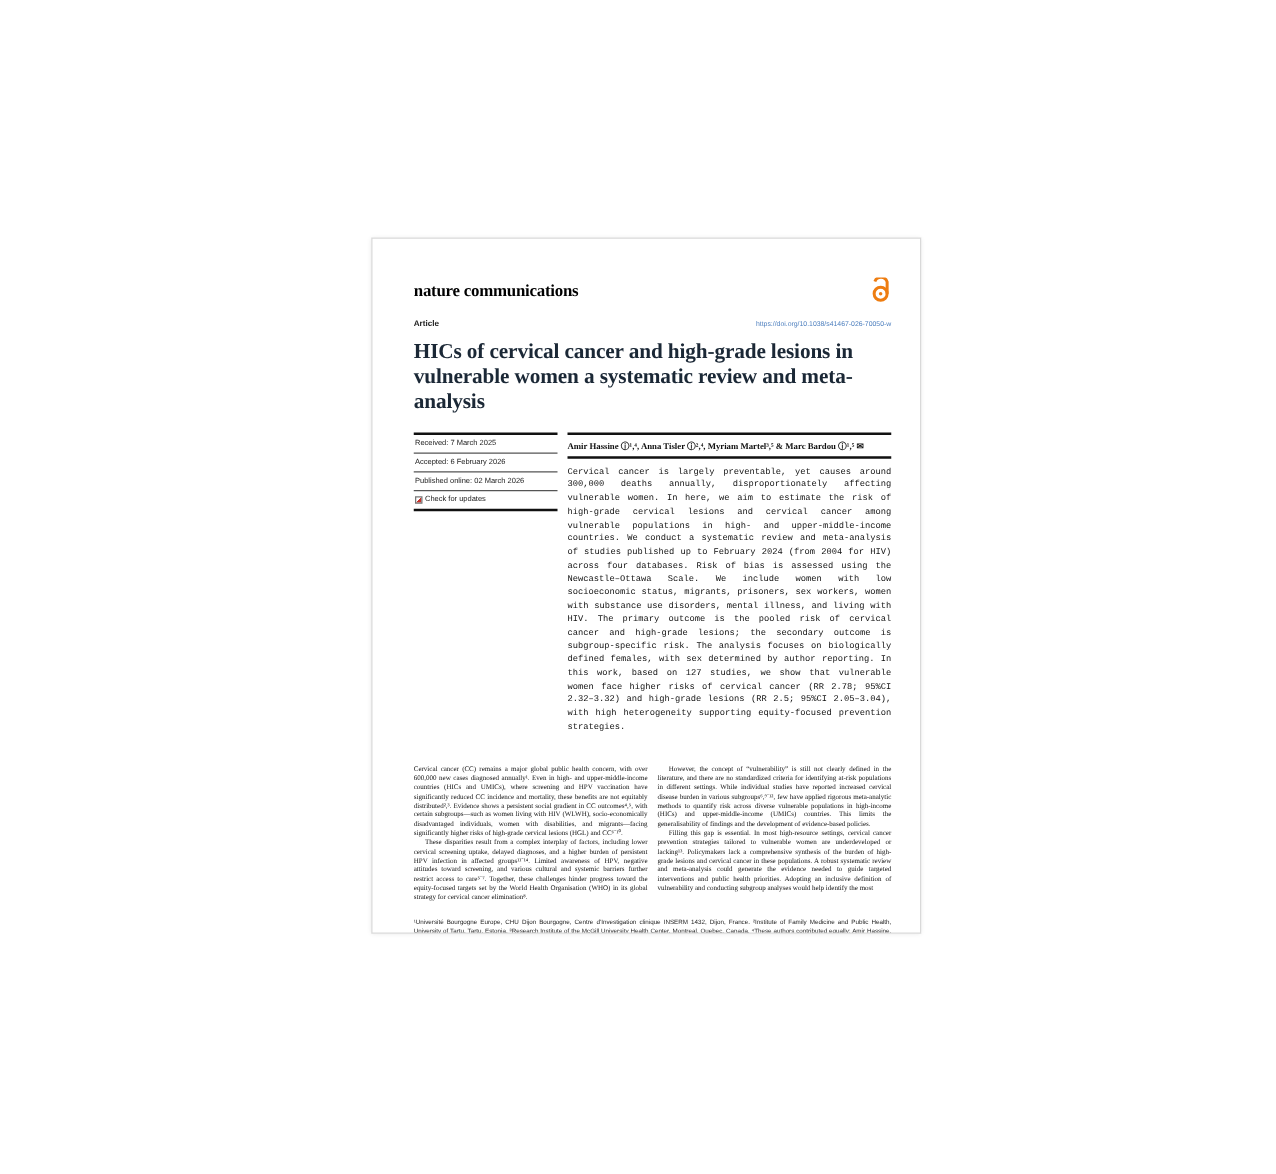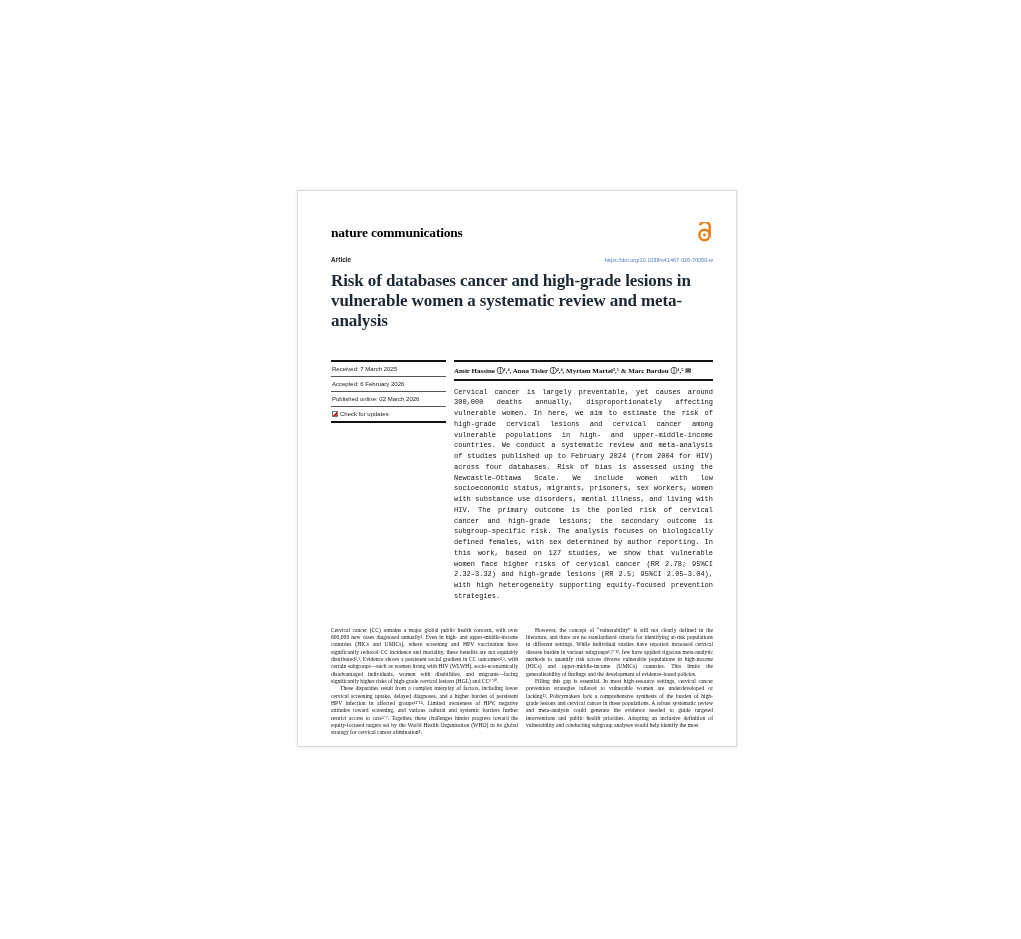--- a/index.html
+++ b/index.html
@@ -38,21 +38,21 @@
   }
   .article-label { font-size: 6.5px; font-weight: bold; color: #222; }
   .doi { font-size: 5.5px; color: #4d7fbe; text-decoration: none; }
   .thin-rule { height: 1px; background: #222; margin-top: 3px; }
   h1.title {
     font-family: "Liberation Serif", serif;
     font-weight: bold; font-size: 17px; line-height: 20px;
     letter-spacing: -0.1px; color: #1b2836;
     margin-top: 5px; width: 372px;
   }
-  .meta-abstract { display: flex; margin-top: 29px; gap: 8px; }
+  .meta-abstract { display: flex; margin-top: 15px; gap: 8px; }
   .info-box {
     width: 115px; flex: none;
     border-top: 2px solid #111; border-bottom: 2px solid #111;
     font-size: 6px; color: #222;
     align-self: flex-start;
   }
   .info-row {
     padding: 4px 0 4px 1px;
     border-bottom: 1px solid #555;
   }
@@ -120,21 +120,21 @@
         </svg>
       </span>
     </div>
 
     <div class="article-row">
       <span class="article-label">Article</span>
       <a class="doi">https://doi.org/10.1038/s41467-026-70050-w</a>
     </div>
     <div class="thin-rule"></div>
 
-    <h1 class="title">Risk of databases cancer and high-grade lesions in vulnerable women a systematic review and meta-analysis</h1>
+    <h1 class="title">HICs of cervical cancer and high-grade lesions in vulnerable women a systematic review and meta-analysis</h1>
 
     <div class="meta-abstract">
       <div class="info-box">
         <div class="info-row">Received: 7 March 2025</div>
         <div class="info-row">Accepted: 6 February 2026</div>
         <div class="info-row">Published online: 02 March 2026</div>
         <div class="check-row">
           <span class="crossmark"></span>
           <span>Check for updates</span>
         </div>

